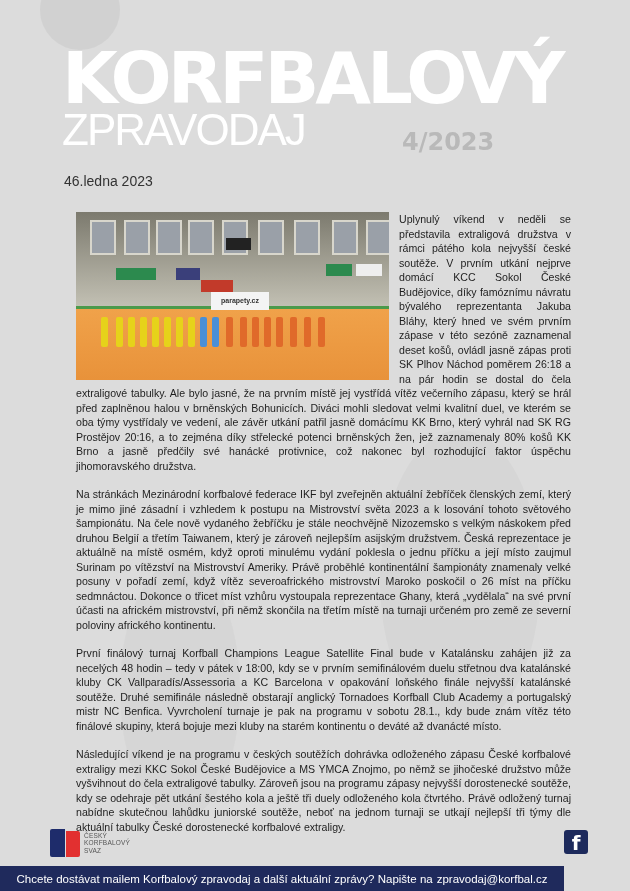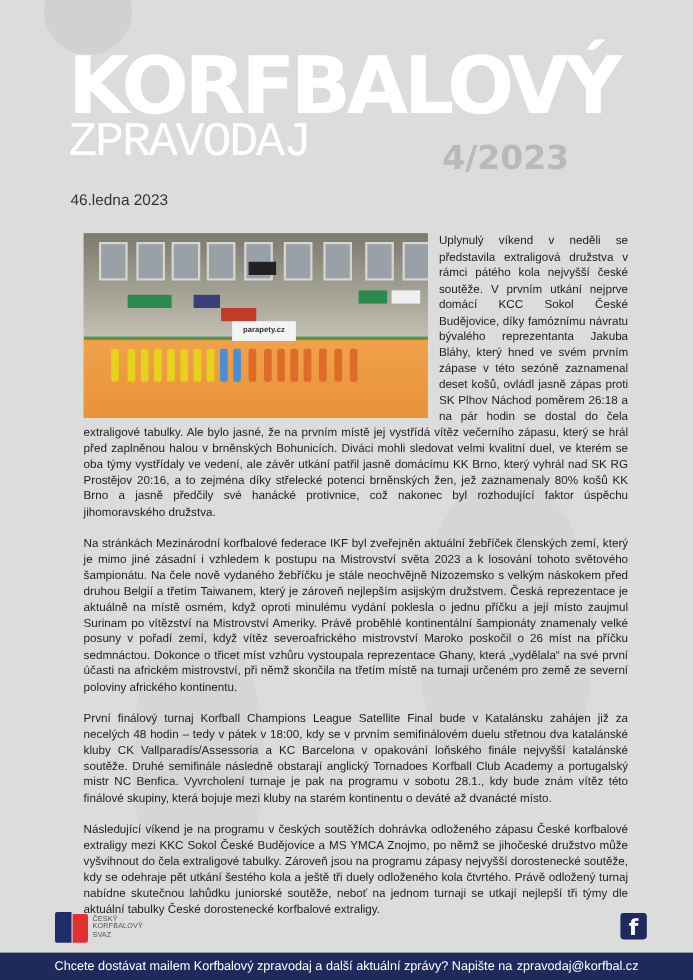--- a/index.html
+++ b/index.html
@@ -18,28 +18,28 @@
     position: absolute; left: 62px; top: 18px; width: 520px; height: 150px;
   }
   .title-main {
     position: absolute; left: 0; top: 24px;
     font-family: "DejaVu Sans", sans-serif;
     font-weight: bold; font-size: 72px; letter-spacing: -4px;
     color: #ffffff; line-height: 1;
   }
   .title-sub {
     position: absolute; left: 0; top: 90px;
-    font-family: Liberation Mono, monospace;
+    font-family: Liberation Sans, sans-serif;
     font-size: 44px; letter-spacing: -2px;
     color: #ffffff; line-height: 1;
   }
   .issue {
     position: absolute; left: 340px; top: 112px;
     font-family: "DejaVu Sans", sans-serif; font-weight: bold;
-    font-size: 30px; color: #b9b9b9; line-height: 1;
+    font-size: 24px; color: #b9b9b9; line-height: 1;
   }
   .date {
     position: absolute; left: 64px; top: 173px;
     font-size: 14px; color: #333;
   }
   .content {
     position: absolute; left: 66px; top: 212px; width: 505px;
     font-size: 10.6px; line-height: 14.5px; text-align: justify;
     color: #1e1e1e;
   }
@@ -70,21 +70,21 @@
   .site {
     position: absolute; left: 280px; top: 839px; font-size: 16px; color: #2a2a2a; margin-top: 43px;
   }
   .fb {
     position: absolute; left: 564px; top: 830px; width: 24px; height: 24px;
     background: #1d2a5c; border-radius: 3px; color: #fff;
     font-family: "DejaVu Sans", sans-serif; font-weight: bold; font-size: 20px;
     text-align: center; line-height: 27px;
   }
   .bottom-bar {
-    position: absolute; left: 0; top: 866px; width: 630px; height: 25px;
+    position: absolute; left: 0; top: 866px; width: 564px; height: 25px;
     background: #1f2a5c; color: #fff; font-size: 11.5px;
     display: flex; align-items: center; justify-content: center;
   }
   .bottom-bar a { color: #fff; margin-left: 4px; }
 </style>
 </head>
 <body>
 
 <div class="bg-shape" style="left:40px;top:-30px;width:80px;height:80px;"></div>
 <div class="bg-shape" style="left:380px;top:430px;width:160px;height:300px;opacity:.6;"></div>

